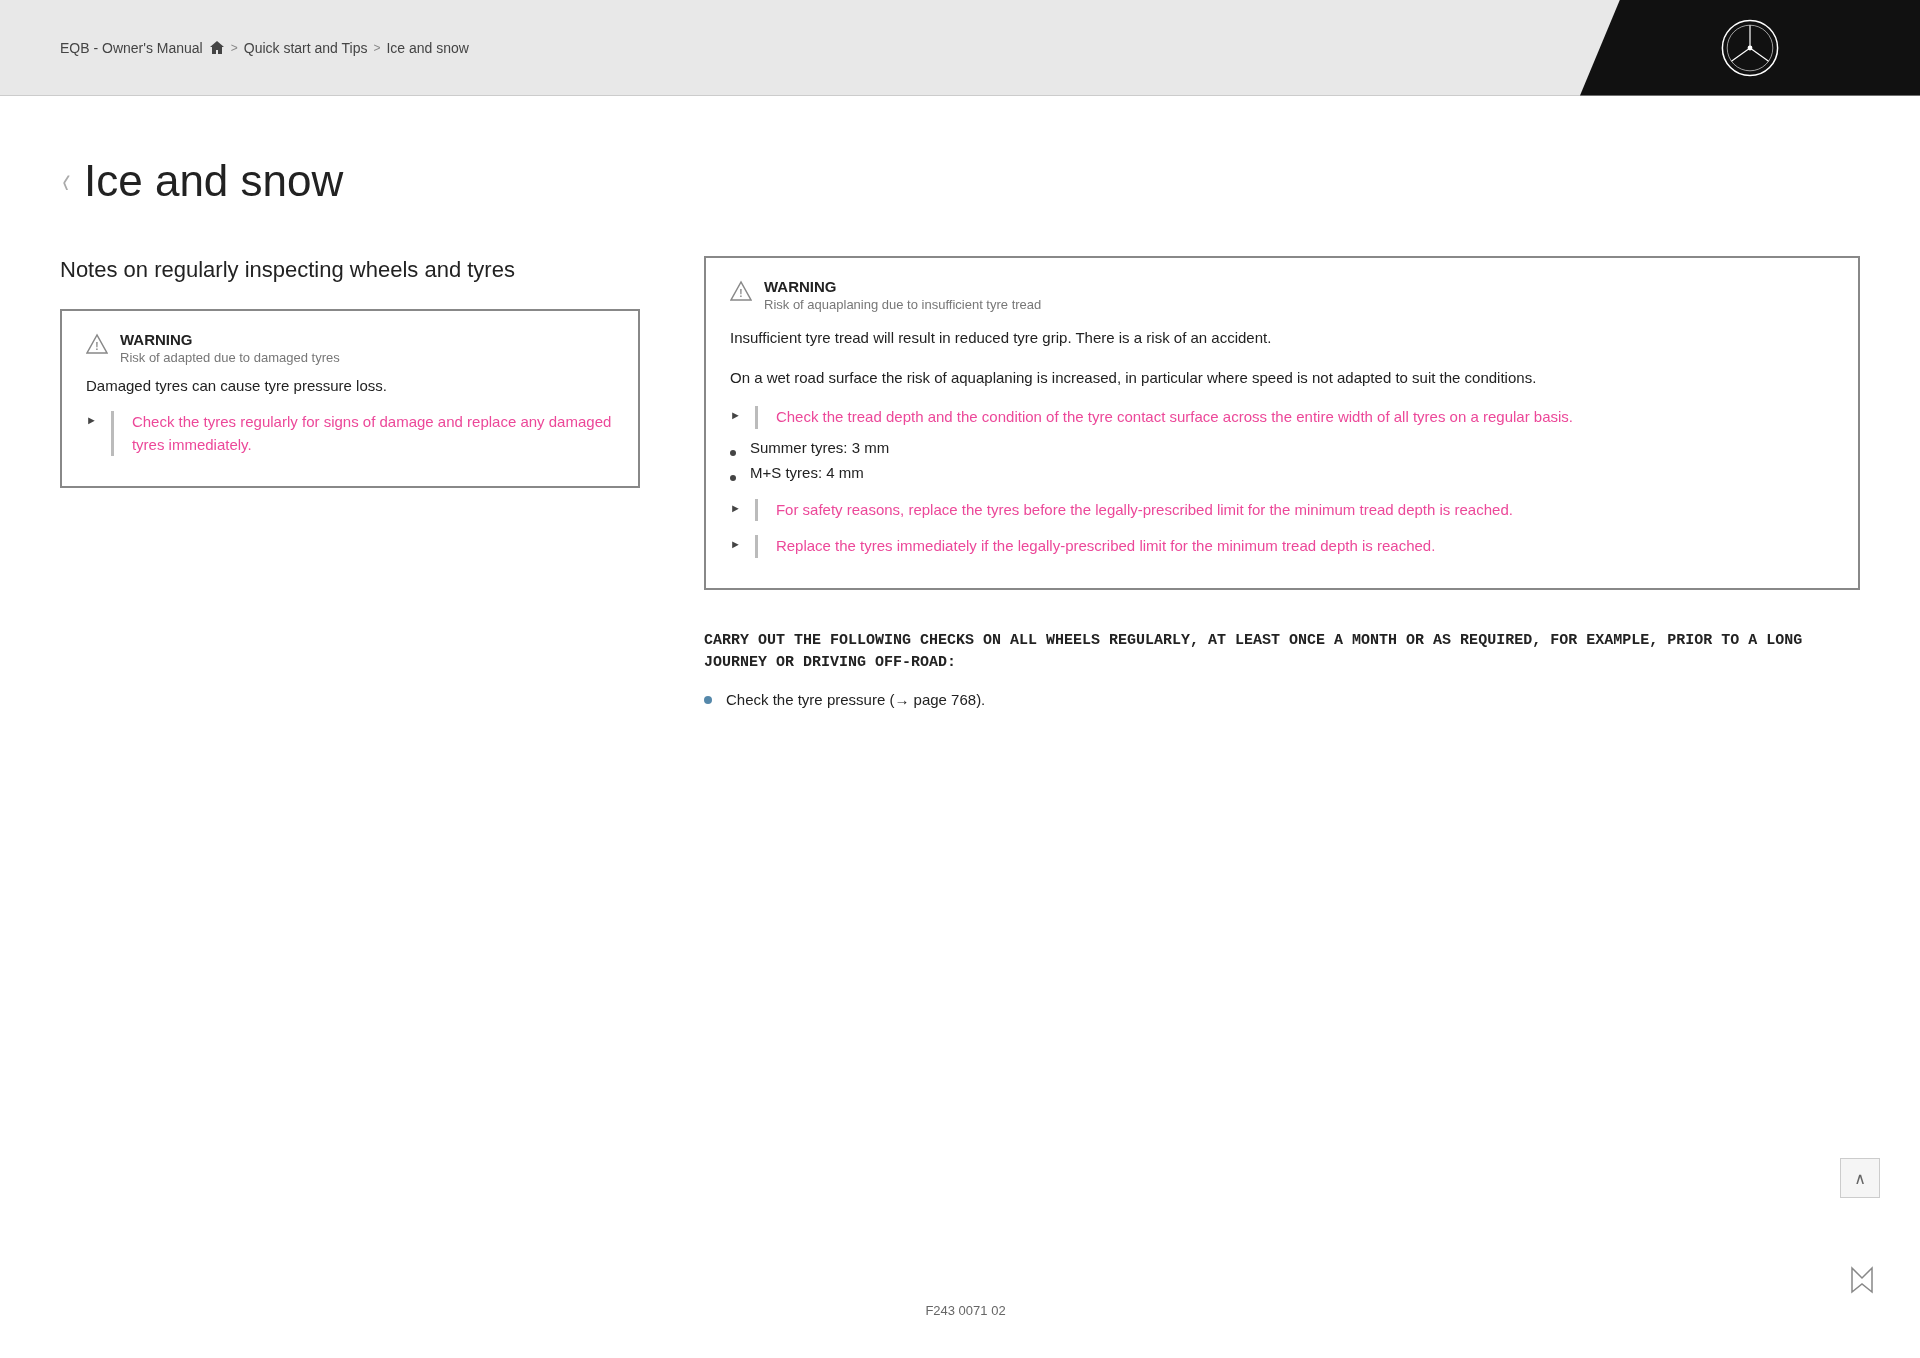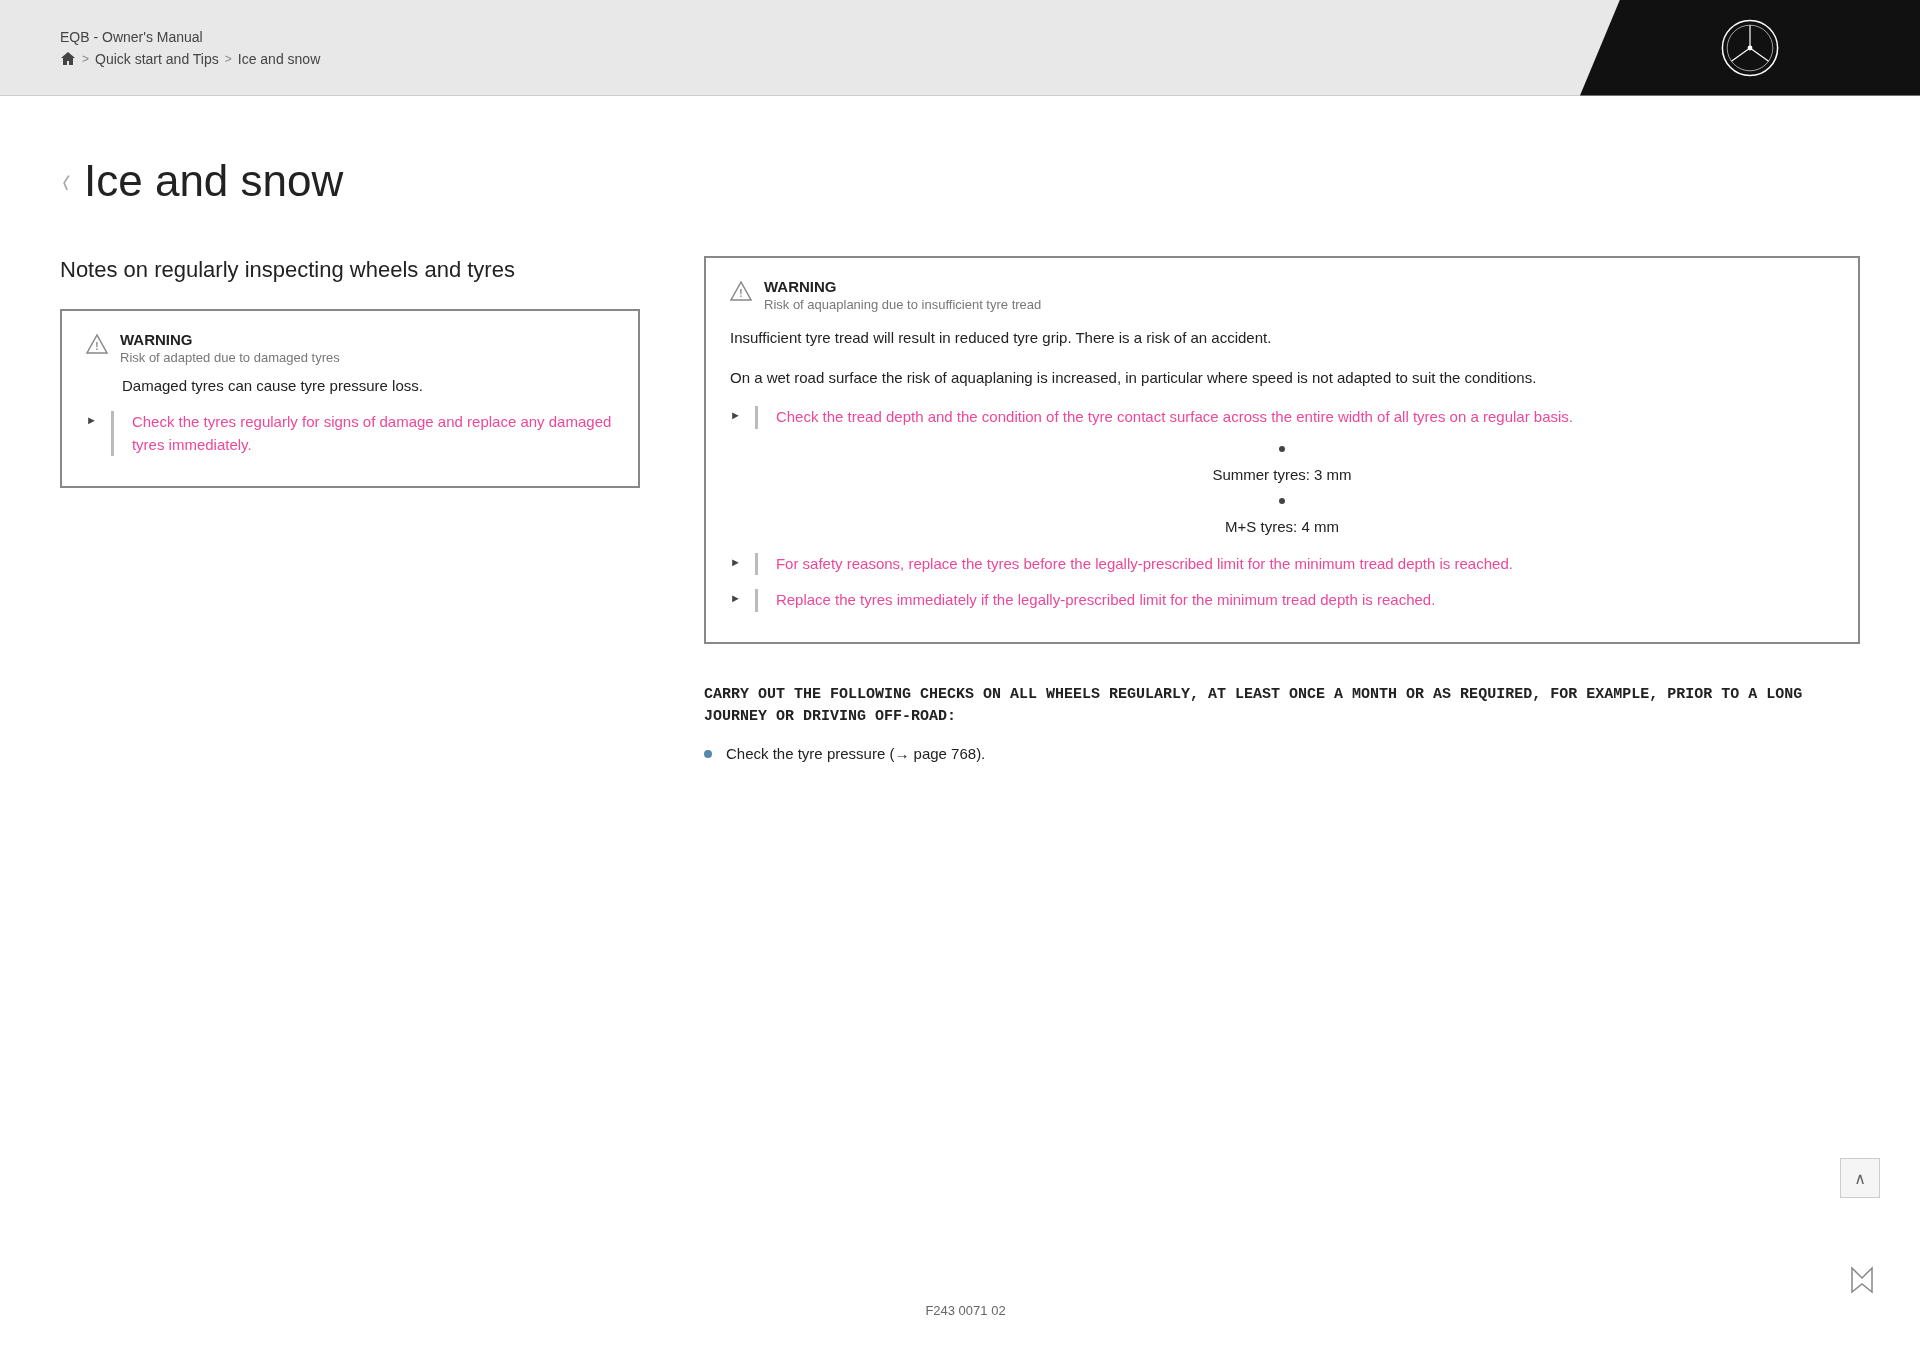--- a/index.html
+++ b/index.html
@@ -18,21 +18,21 @@
       height: 96px;
       display: flex;
       align-items: center;
       justify-content: space-between;
       padding: 0 0 0 60px;
       border-bottom: 1px solid #ccc;
       position: relative;
     }
     .header-left {
       display: flex;
-      flex-direction: column;
+      flex-direction: row;
       gap: 6px;
     }
     .header-title {
       font-size: 14px;
       color: #444;
       font-weight: normal;
     }
     .breadcrumb {
       display: flex;
       align-items: center;
@@ -146,21 +146,20 @@
     .warning-subtitle {
       font-size: 13px;
       color: #777;
       margin-top: 2px;
     }
     .warning-body {
       font-size: 15px;
       color: #222;
       margin-bottom: 14px;
       line-height: 1.5;
-      margin-left: 36px;
     }
     .action-item {
       display: flex;
       align-items: flex-start;
       gap: 14px;
       margin-bottom: 10px;
     }
     .action-arrow {
       font-size: 11px;
       color: #444;
@@ -206,26 +205,25 @@
       color: #222;
       margin: 20px 0 12px 0;
     }
     .bullet-list {
       list-style: none;
       padding: 0;
       margin: 0 0 18px 0;
     }
     .bullet-list li {
       display: flex;
-      align-items: center;
+      align-items: flex-end;
       gap: 14px;
       margin-bottom: 8px;
       font-size: 15px;
       color: #222;
-      flex-direction: column;
     }
     .bullet-dot {
       width: 6px;
       height: 6px;
       background: #444;
       border-radius: 50%;
       margin-top: 7px;
       flex-shrink: 0;
     }
 

